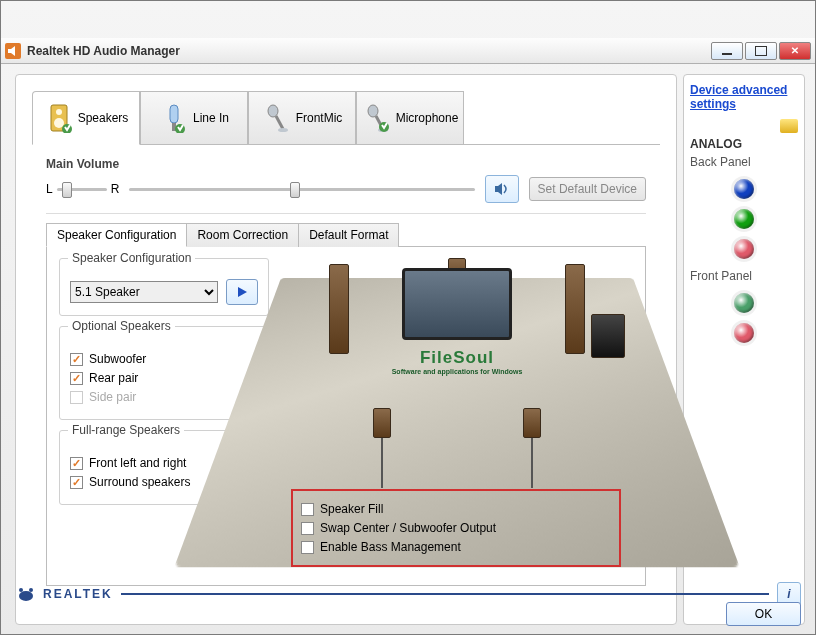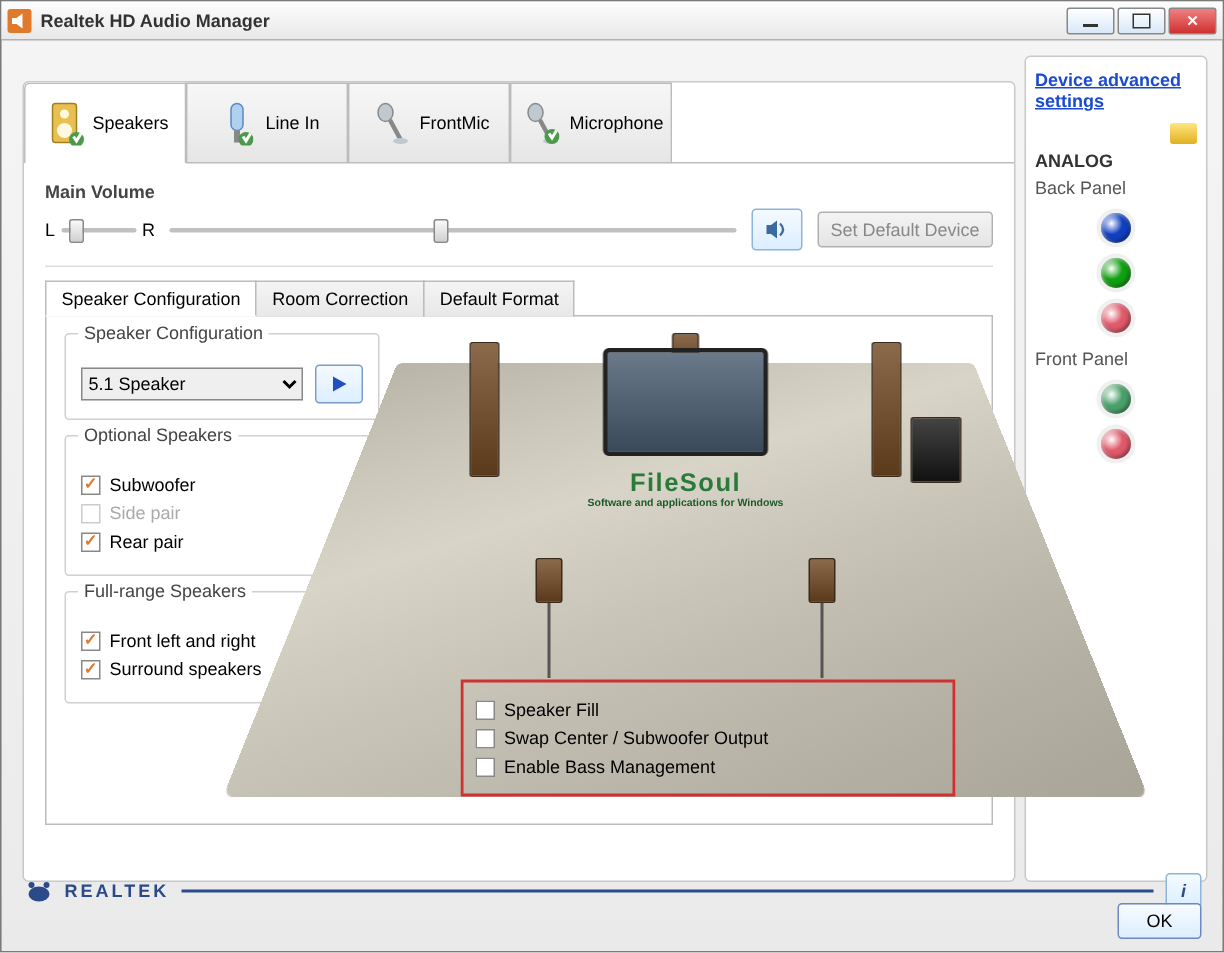--- a/index.html
+++ b/index.html
@@ -1,29 +1,29 @@
 <!DOCTYPE html>
 <html><head>
 <meta charset="utf-8">
 <style>
 * { box-sizing: border-box; margin: 0; padding: 0; font-family: "Segoe UI", Tahoma, sans-serif; font-size: 12px; }
 body { background: #d4d4d4; width: 816px; height: 635px; overflow: hidden; }
 
 .window { width: 816px; height: 635px; background: linear-gradient(#f5f5f5,#eaeaea); border: 1px solid #7a7a7a; position: relative; }
-.titlebar { height: 26px; background: linear-gradient(#fdfdfd,#e8e8e8); border-bottom: 1px solid #b0b0b0; display: flex; align-items: center; padding: 0 4px; }
+.titlebar { height: 26px; background: linear-gradient(#fdfdfd,#e8e8e8); border-bottom: 1px solid #b0b0b0; display: flex; align-items: center; padding: 0 4px; margin-top: 37px; }
 .titlebar .icon { width: 16px; height: 16px; background: #e07a2a; border-radius: 2px; margin-right: 6px; display:flex;align-items:center;justify-content:center;}
 .titlebar .title { font-weight: bold; color: #333; }
 .win-btns { margin-left: auto; display: flex; }
 .win-btn { width: 32px; height: 18px; margin-left: 2px; border: 1px solid #888; border-radius: 2px; background: linear-gradient(#fff,#d8e8f8); display:flex;align-items:center;justify-content:center; cursor:pointer; font-size:10px;}
 .win-btn.close { background: linear-gradient(#f08080,#d03030); color:#fff; font-weight:bold;}
 .win-btn.min::before{content:"";display:block;width:10px;height:2px;background:#333;margin-top:6px;}
 .win-btn.max::before{content:"";display:block;width:10px;height:8px;border:1px solid #333;}
 
 .body-wrap { display:flex; height: calc(100% - 26px - 40px); }
-.main-panel { flex:1; margin:27px 6px 6px 14px; background:#fff; border:1px solid #c8c8c8; border-radius:4px; padding:0; position:relative;}
+.main-panel { flex:1; margin:10px 6px 6px 14px; background:#fff; border:1px solid #c8c8c8; border-radius:4px; padding:16px; position:relative;}
 .side-panel { width:122px; margin:10px 10px 6px 0; background:#fff; border:1px solid #c8c8c8; border-radius:4px; padding:8px 6px;}
 
 .dev-tabs { display:flex; height:54px; }
 .dev-tab { flex:0 0 auto; width:108px; border:1px solid #bcbcbc; border-bottom:none; background:linear-gradient(#f7f7f7,#e6e6e6); display:flex; align-items:center; justify-content:center; gap:4px; cursor:pointer; position:relative;}
 .dev-tab:first-child{ border-top-left-radius:4px;}
 .dev-tab.active { background:#fff; border-bottom:1px solid #fff; z-index:2;}
 .dev-tab .ico { width:30px; height:30px; display:flex;align-items:center;justify-content:center;}
 .tabs-filler{ flex:1; border-bottom:1px solid #bcbcbc;}
 .dev-tab{border-bottom:1px solid #bcbcbc;}
 .dev-tab.active{border-bottom:1px solid #fff;}
@@ -78,21 +78,21 @@
 .side-h{ font-weight:bold; color:#333; clear:both; margin-top:6px;}
 .side-sub{ color:#555; margin:4px 0 6px 0;}
 .jack{ width:20px;height:20px; border-radius:50%; margin:10px auto; box-shadow:inset 1px 1px 3px rgba(255,255,255,.6), inset -1px -1px 3px rgba(0,0,0,.5), 0 0 0 3px rgba(0,0,0,.06); cursor:pointer;}
 
 .footer{ position:absolute; left:14px; right:14px; bottom:28px; display:flex; align-items:center;}
 .brand{ display:flex; align-items:center; gap:6px; color:#2a4a8a; font-weight:bold; letter-spacing:2px; font-size:14px;}
 .brand-line{ flex:1; height:2px; background:#2a4a8a; margin-left:8px;}
 .info-btn{ width:24px;height:24px; border:1px solid #8cb4dc; border-radius:3px; background:linear-gradient(#f4faff,#dceeff); display:flex;align-items:center;justify-content:center; font-style:italic; font-weight:bold; color:#2a4a8a; margin-left:8px; cursor:pointer;}
 
 .ok-row{ position:absolute; right:14px; bottom:8px;}
-.ok-btn{ width:56px; height:24px; border:1px solid #6a8ac0; border-radius:3px; background:linear-gradient(#f8fbff,#dceeff); cursor:pointer;}
+.ok-btn{ width:75px; height:24px; border:1px solid #6a8ac0; border-radius:3px; background:linear-gradient(#f8fbff,#dceeff); cursor:pointer;}
 </style>
 </head>
 <body>
 
 <div class="window">
 
   <div class="titlebar">
     <div class="icon">
       <svg width="12" height="12" viewBox="0 0 12 12">
           <polygon points="1,4 4,4 8,1 8,11 4,8 1,8" fill="#fff"></polygon>
@@ -203,27 +203,27 @@
               </div>
             </div>
 
             <div class="group">
               <div class="group-title">Optional Speakers</div>
               <div id="opt-list">
                   <div class="chk-row">
                     <span class="chk checked"></span>
                     <span>Subwoofer</span>
                   </div>
+                  <div class="chk-row">
+                    <span class="chk checked"></span>
+                    <span>Rear pair</span>
+                  </div>
                   <div class="chk-row disabled">
                     <span class="chk"></span>
                     <span>Side pair</span>
-                  </div>
-                  <div class="chk-row">
-                    <span class="chk checked"></span>
-                    <span>Rear pair</span>
                   </div>
                 </div>
             </div>
 
             <div class="group">
               <div class="group-title">Full-range Speakers</div>
               <div id="full-list">
                   <div class="chk-row">
                     <span class="chk checked"></span>
                     <span>Front left and right</span>

